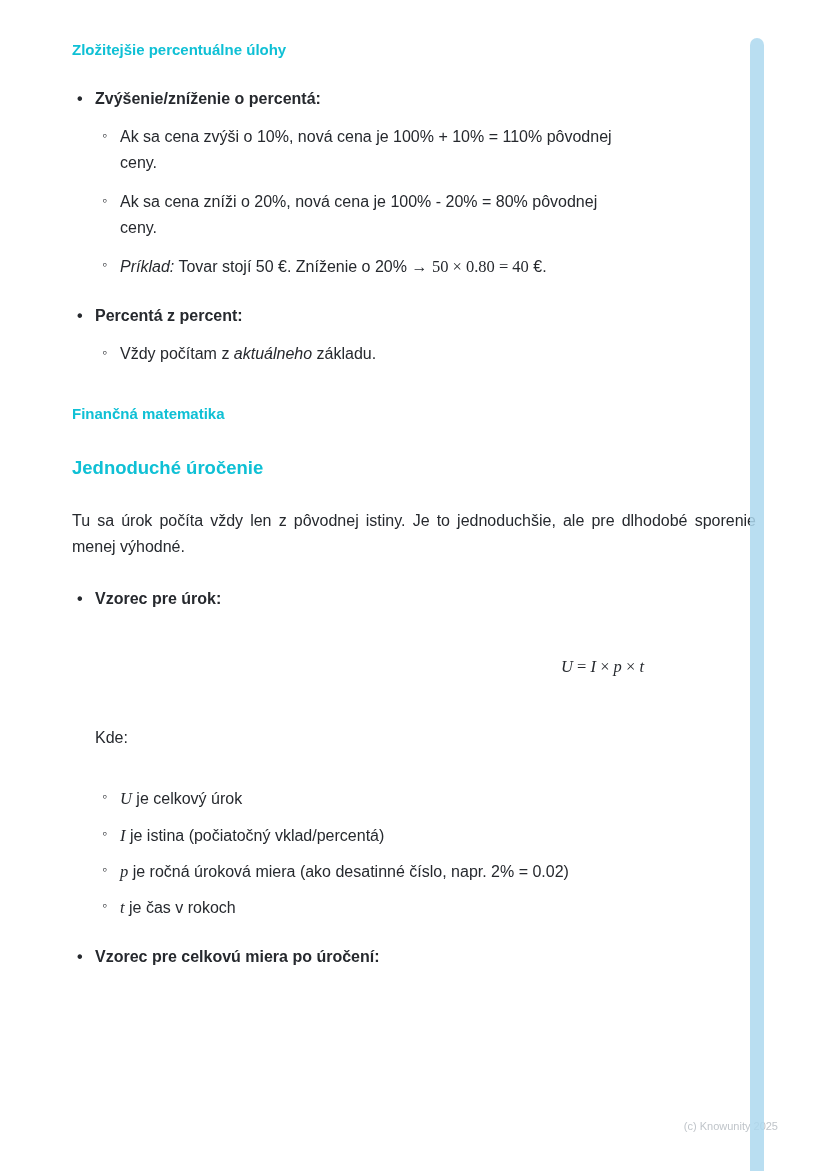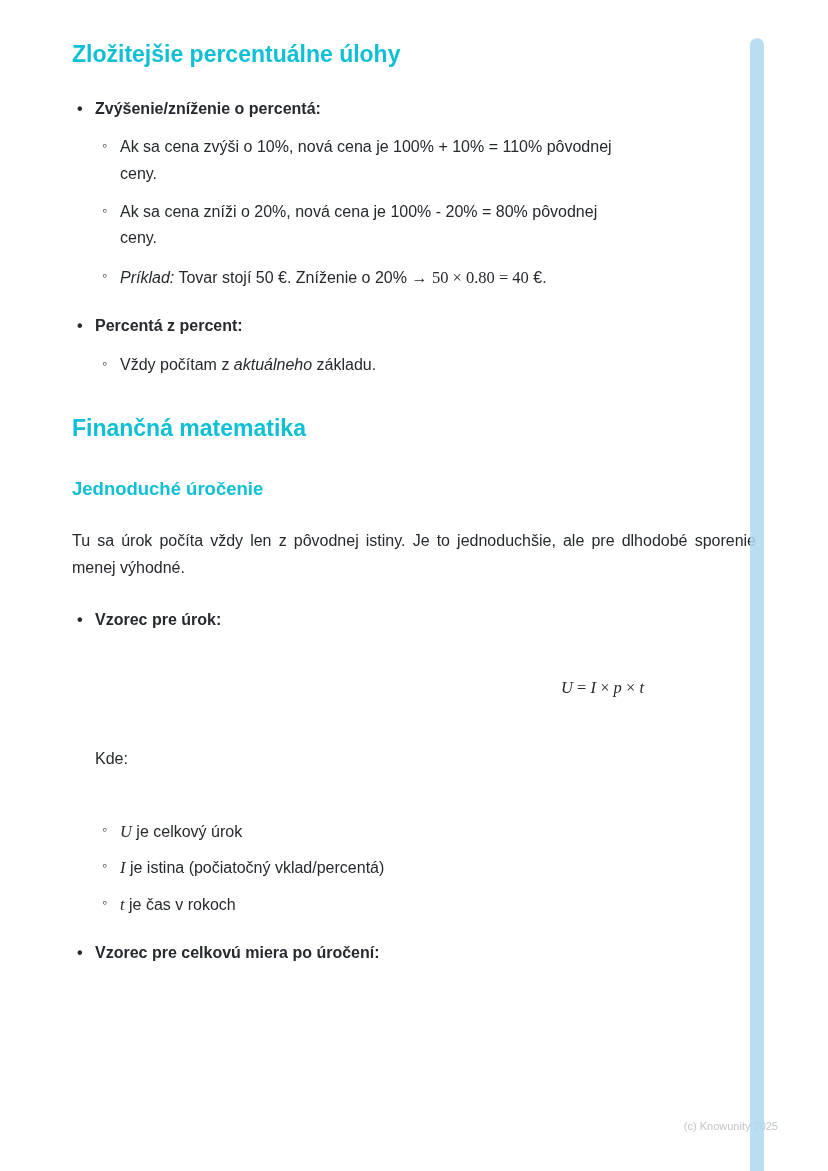--- a/index.html
+++ b/index.html
@@ -12,21 +12,21 @@
     font-size: 16px;
     line-height: 1.65;
   }
   .content {
     position: absolute;
     top: 40px; left: 72px;
     width: 684px;
   }
   h1.accent, h2.accent {
     color: #0fc0d5;
-    font-size: 23px;
+    font-size: 15px;
     font-weight: bold;
     line-height: 1.3;
   }
   h1.accent { margin: 0 0 26px 0; }
   h2.accent { margin: 36px 0 30px 0; }
   h3.accent {
     color: #0fc0d5;
     font-size: 18.5px;
     font-weight: bold;
     margin: 0 0 24px 0;
@@ -52,21 +52,21 @@
     margin-bottom: 12px;
     max-width: 522px;
   }
   ul.l2 > li::before {
     content: "◦";
     position: absolute;
     left: 7px; top: 0px;
     font-size: 14px;
     color: #26292e;
   }
-  ul.l2.vars { margin-top: 46px; }
+  ul.l2.vars { margin-top: 34px; }
   ul.l2.vars > li { margin-bottom: 9px; }
   strong.lead { font-weight: bold; }
   em.it { font-style: italic; }
   .imath, .var, .op {
     font-family: "Liberation Serif", serif;
     font-size: 16.5px;
   }
   .var { font-style: italic; }
   .op { font-style: normal; }
   .math-display {
@@ -130,20 +130,21 @@
   <ul class="l1">
     <li>
       <strong class="lead">Vzorec pre úrok:</strong>
       <div class="math-display">
         <span class="var">U</span><span class="op"> = </span><span class="var">I</span><span class="op"> × </span><span class="var">p</span><span class="op"> × </span><span class="var">t</span>
       </div>
       <p class="kde-line">Kde:</p>
       <ul class="l2 vars">
         <li><span class="var">U</span><span> je celkový úrok</span></li>
         <li><span class="var">I</span><span> je istina (počiatočný vklad/percentá)</span></li>
+        <li><span class="var">p</span><span> je ročná úroková miera (ako desatinné číslo, napr. 2% = 0.02)</span></li>
         <li><span class="var">t</span><span> je čas v rokoch</span></li>
       </ul>
     </li>
     <li>
       <strong class="lead">Vzorec pre celkovú miera po úročení:</strong>
       
       
     </li>
   </ul>
 

